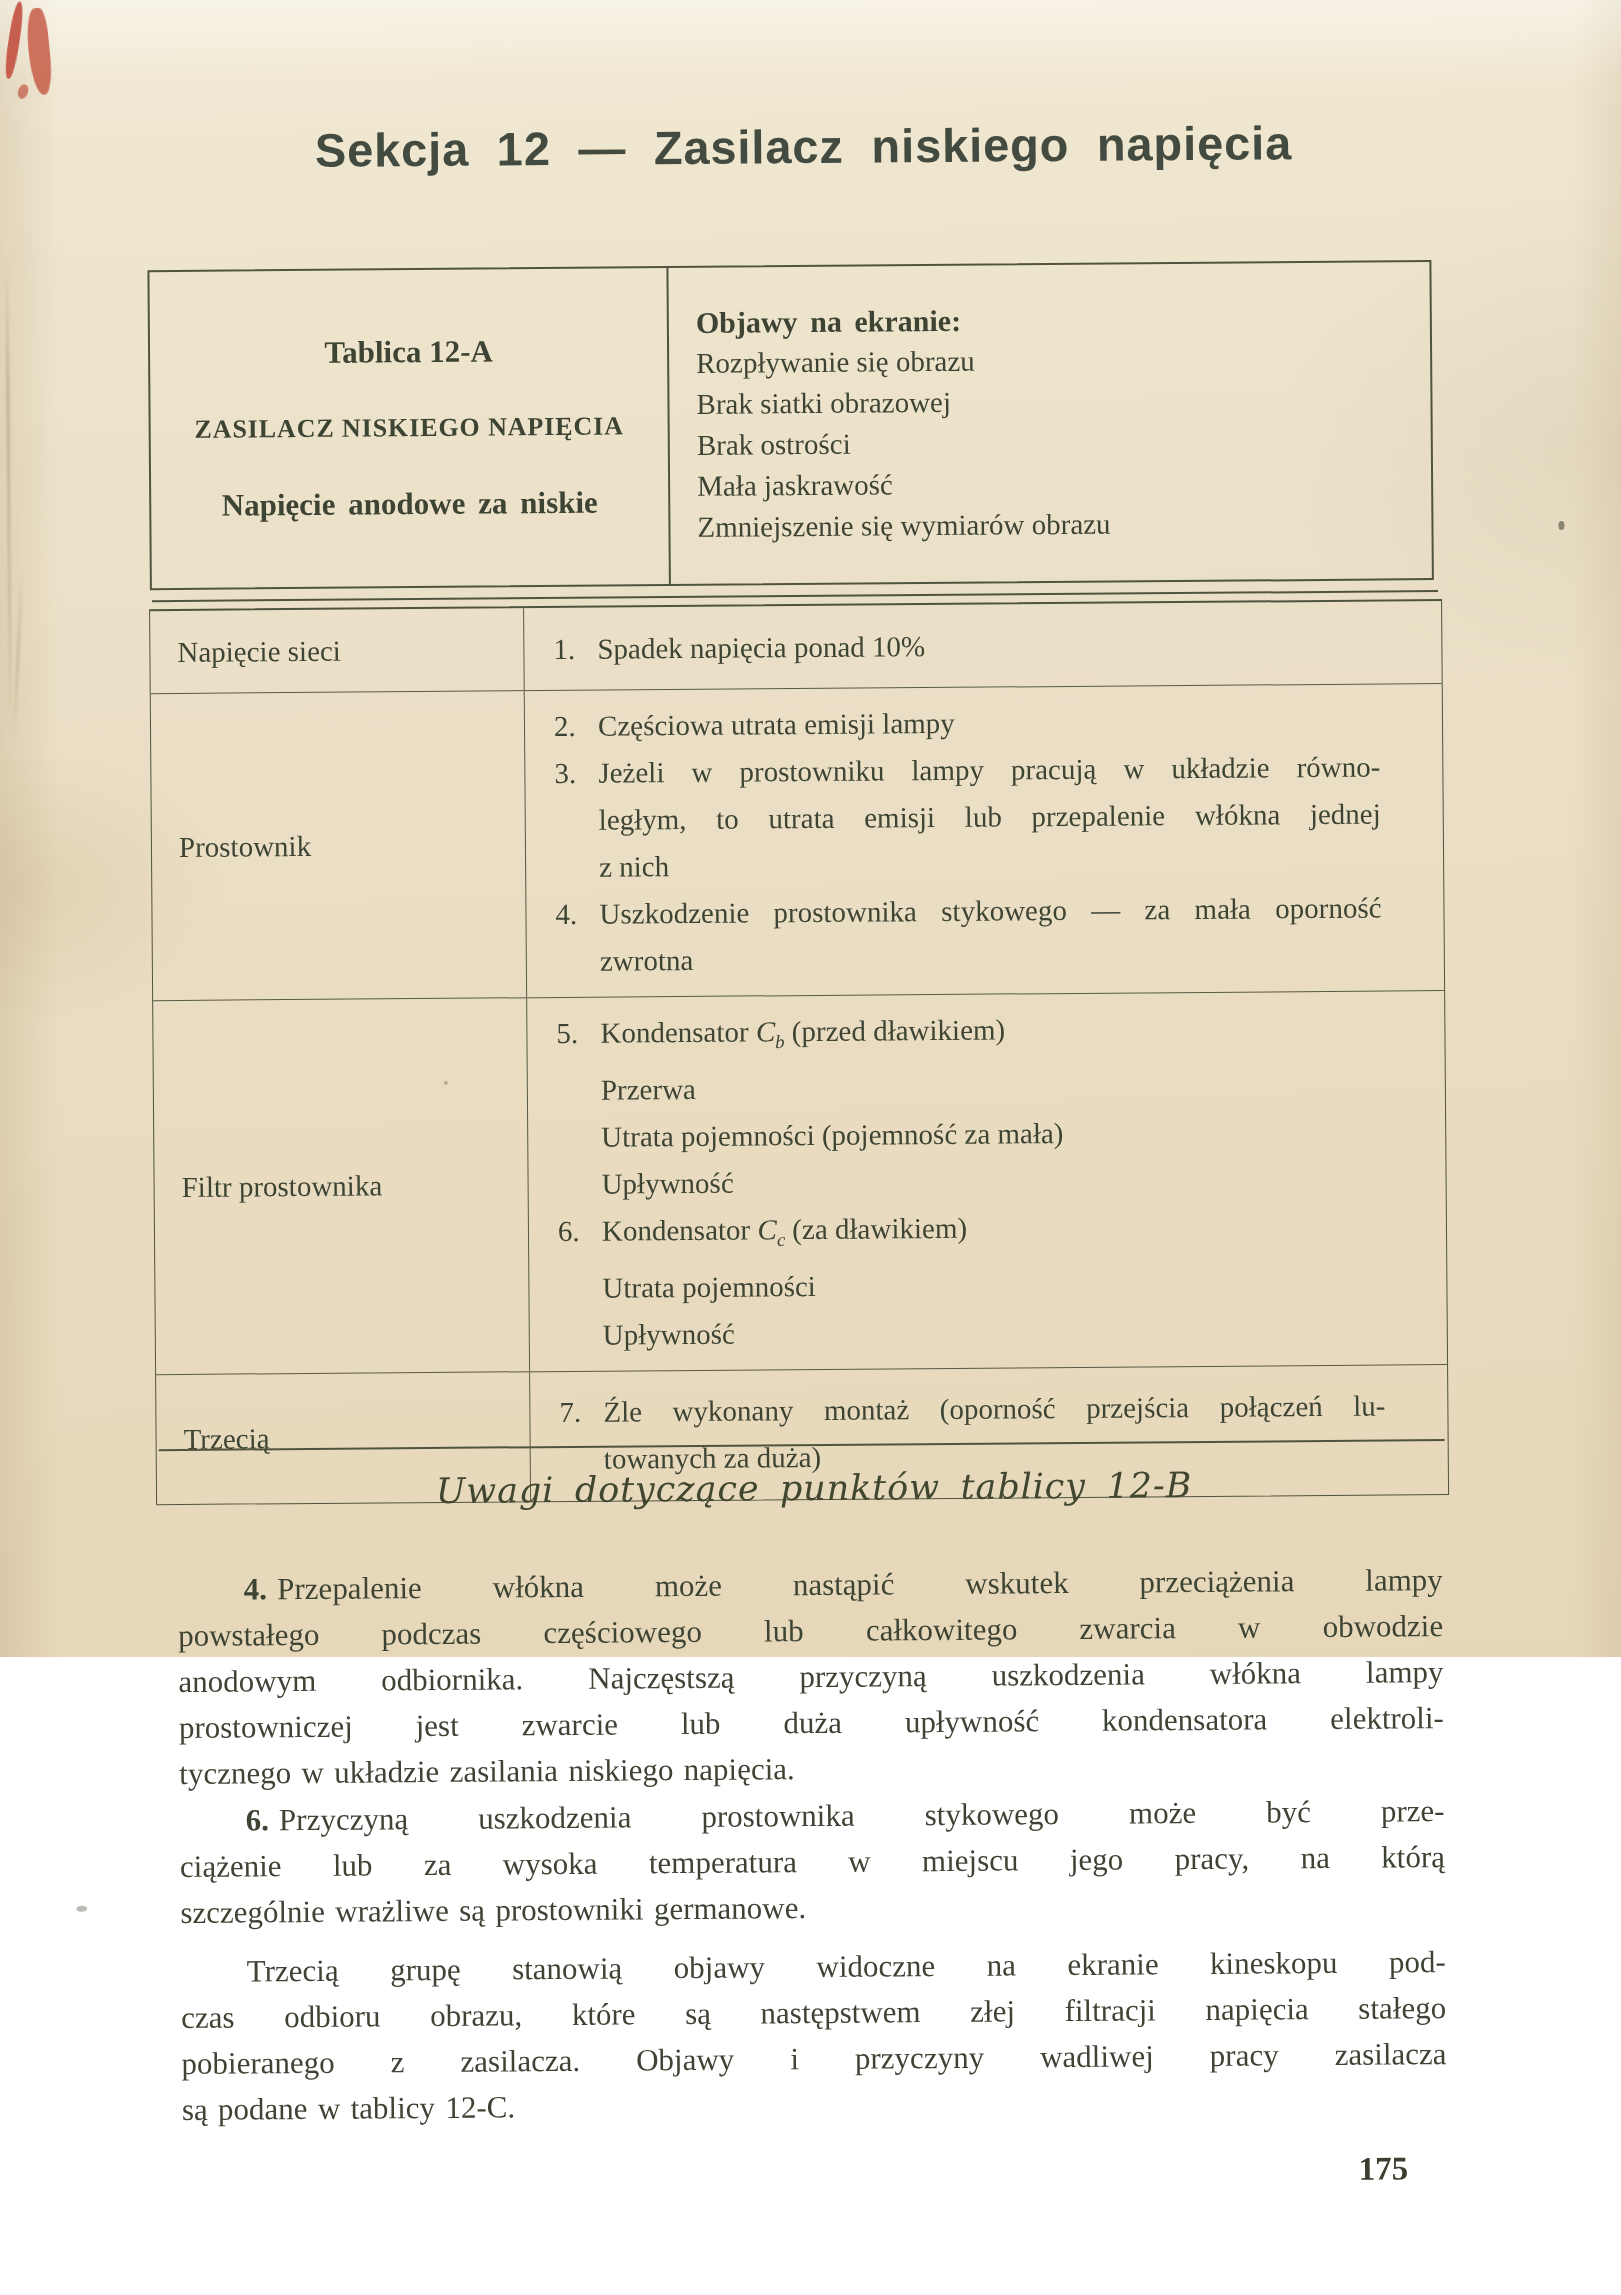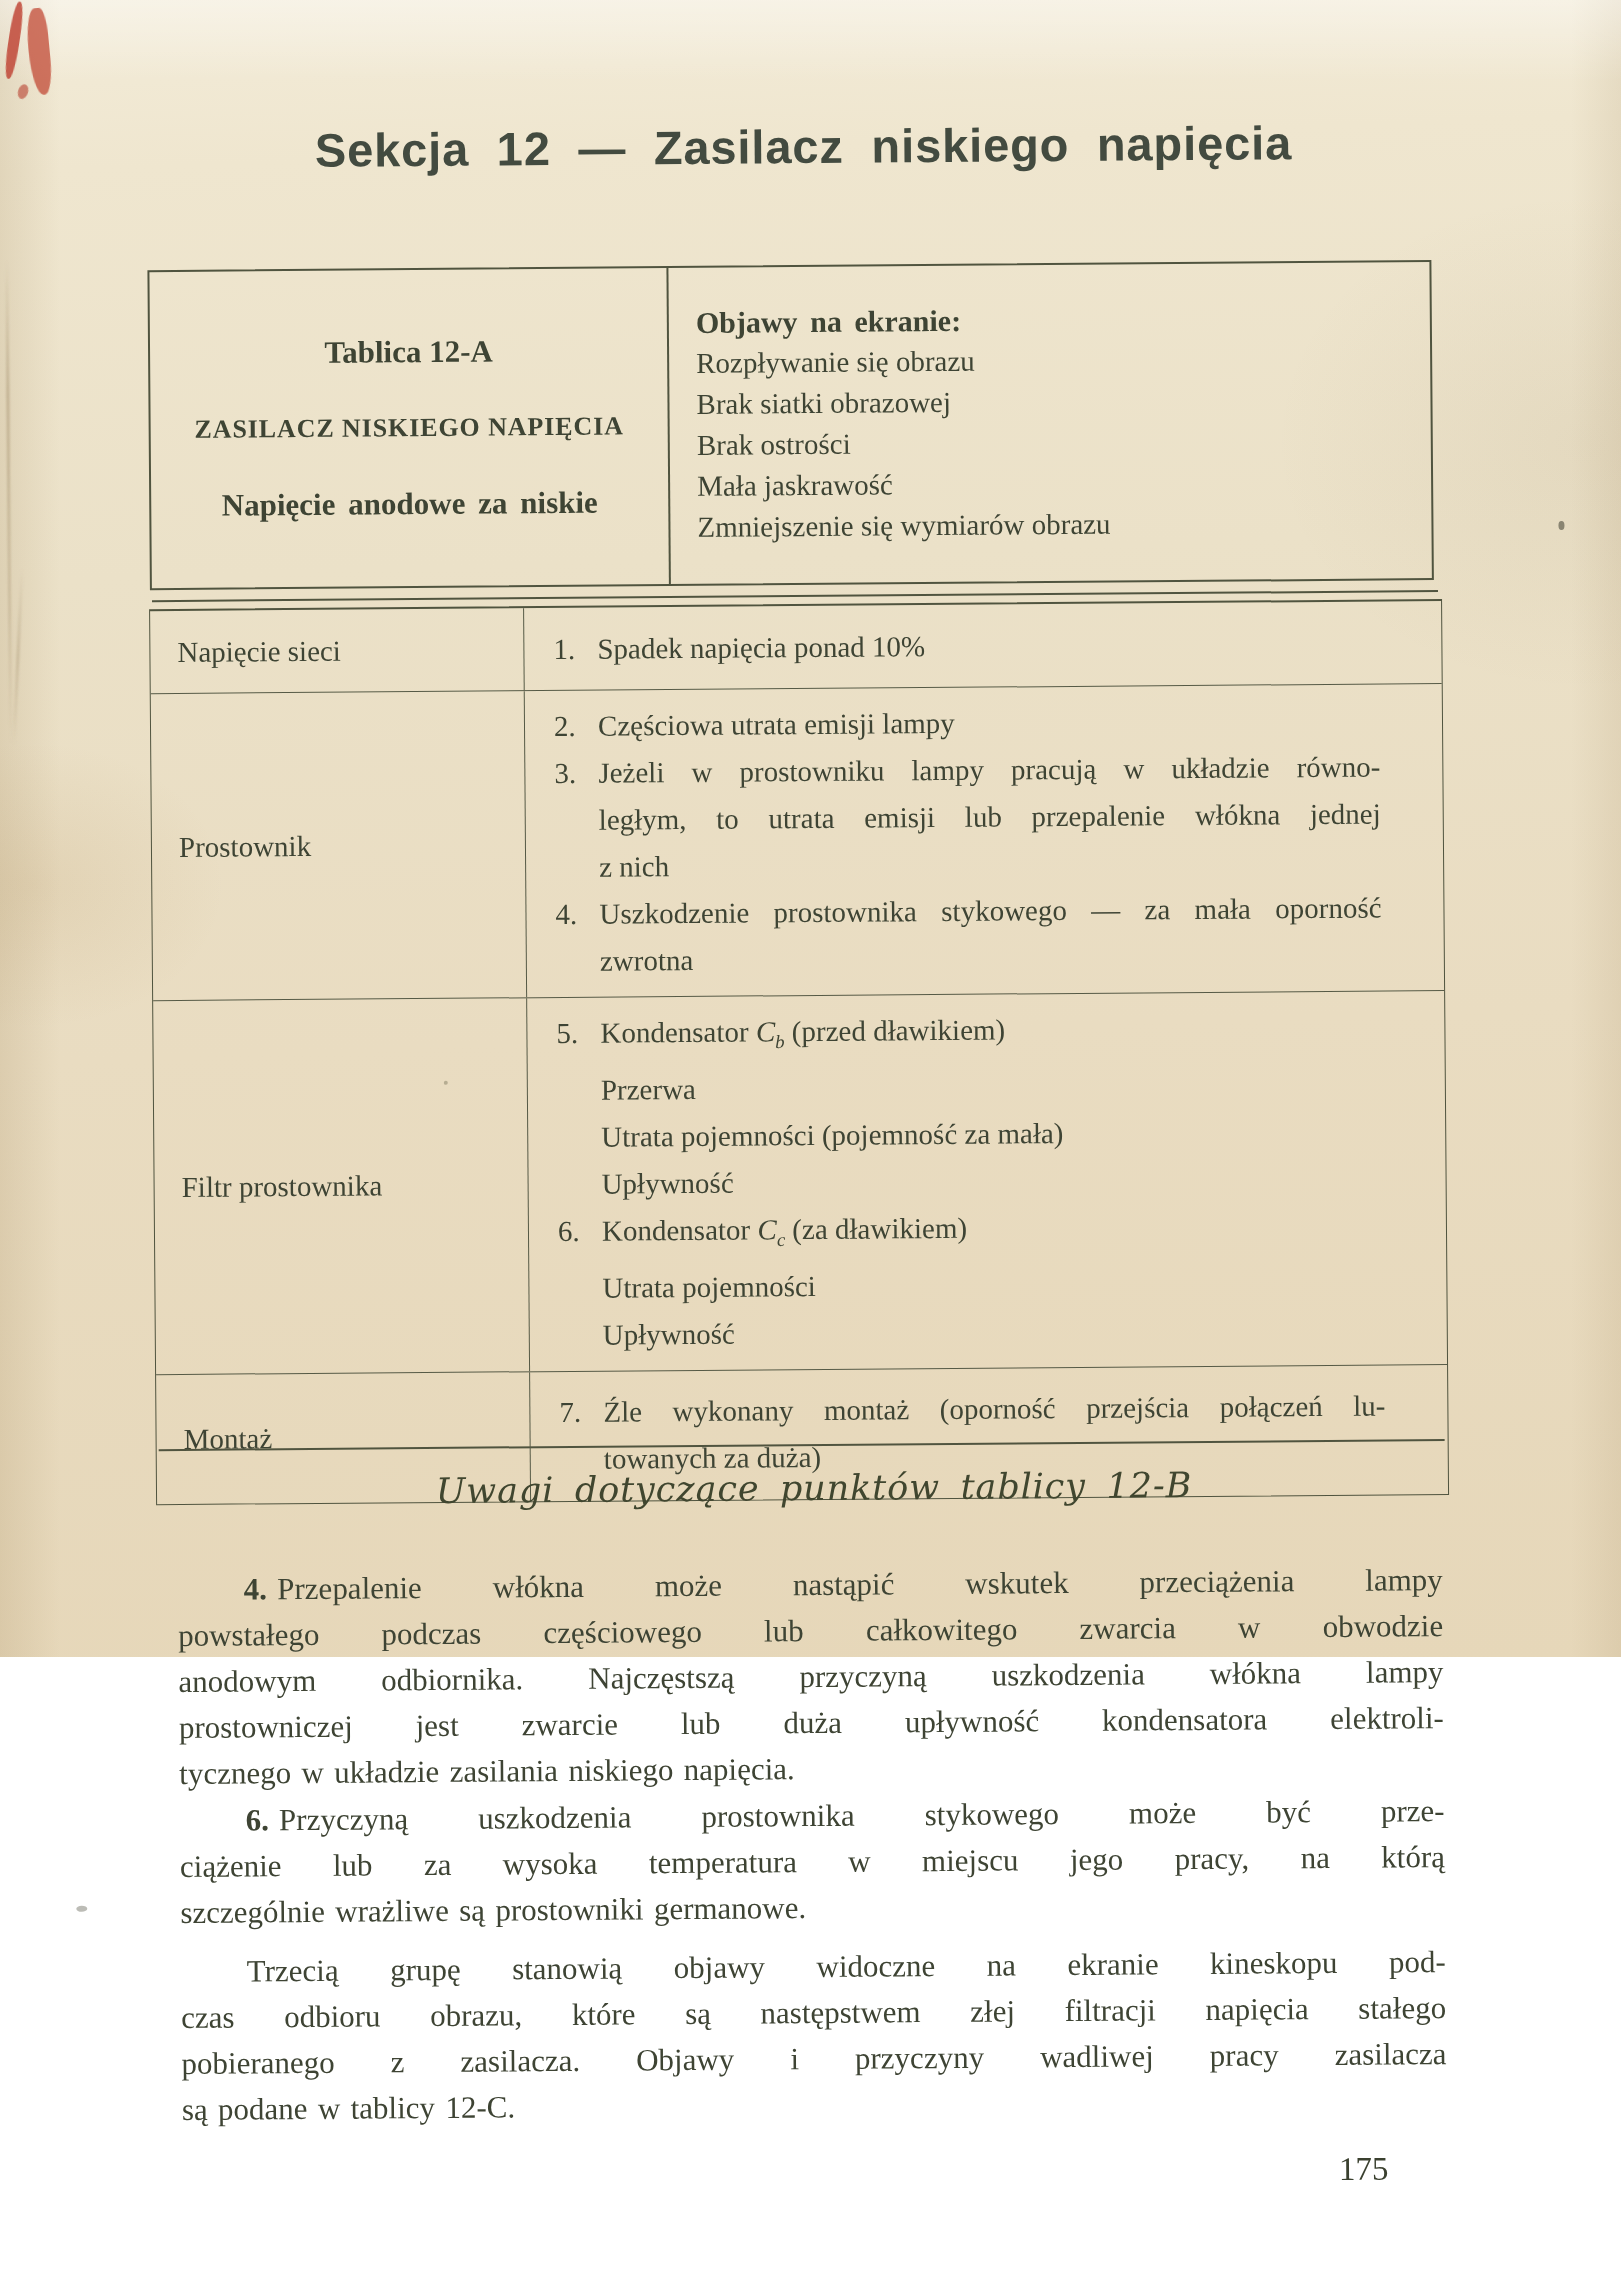--- a/index.html
+++ b/index.html
@@ -125,23 +125,23 @@
   }
   .p1 { top: 1562px; }
   .p2 { top: 1793px; }
   .p3 { top: 1944px; }
   .pline { text-align: justify; text-align-last: justify; }
   .pline.first { text-indent: 66px; }
   .pline.last { text-align-last: left; }
   .pnum { font-weight: bold; margin-right: 10.2px; }
   
   .pageno {
-    position: absolute; top: 2155px; left: 1278px; width: 102px;
-    text-align: right;
-    font-size: 33px; font-weight: normal; color: #3a402f;
+    position: absolute; top: 2155px; left: 1324px; width: 102px;
+    text-align: center;
+    font-size: 33px; font-weight: bold; color: #3a402f;
   }
 </style>
 </head>
 <body>
 
 <div class="page">
   <div class="content">
 
     <div class="red-mark m1"></div>
     <div class="red-mark m2"></div>
@@ -239,21 +239,21 @@
               <div class="iline"><span>Kondensator </span><span class="sym">C</span><sub class="csub">c</sub><span> (za dławikiem)</span></div>
               <div class="iline">Utrata pojemności</div>
               <div class="iline">Upływność</div>
             </div>
           </div>
         </div>
       </div>
 
       <div class="trow r4">
         <div class="tlabel">
-          <span>Montaż</span>
+          <span>Trzecią</span>
         </div>
         <div class="titems">
           <div class="item">
             <span class="inum">7.</span>
             <div class="ilines">
               <div class="iline just">Źle wykonany montaż (oporność przejścia połączeń lu-</div>
               <div class="iline">towanych za duża)</div>
             </div>
           </div>
         </div>

